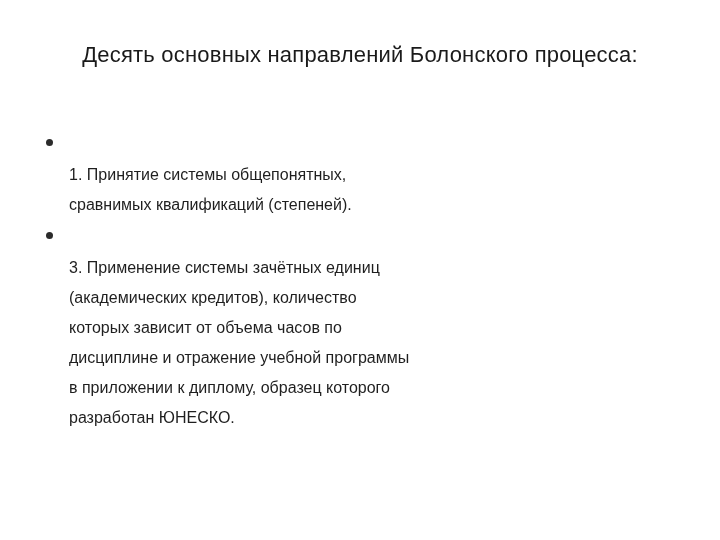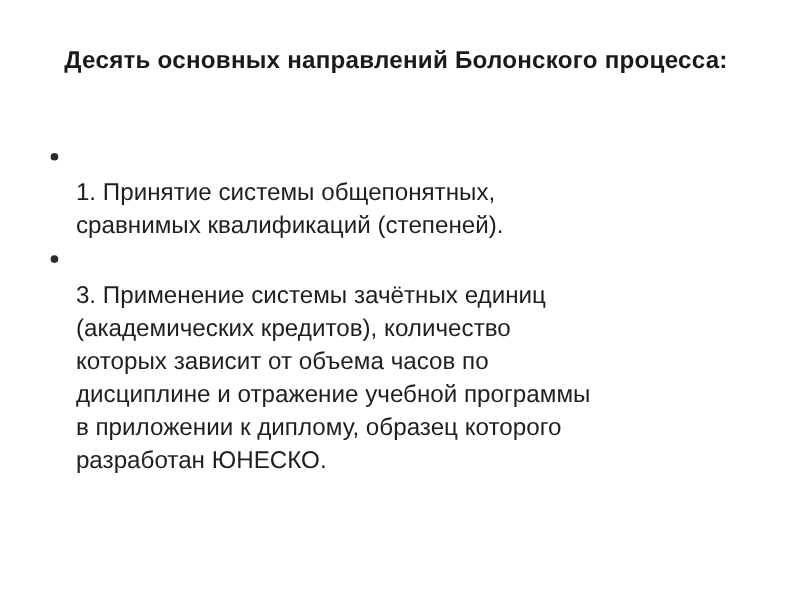--- a/index.html
+++ b/index.html
@@ -12,34 +12,34 @@
     width: 720px;
     height: 540px;
     background: #ffffff;
     overflow: hidden;
     font-family: "Liberation Sans", sans-serif;
   }
   .slide-title {
     padding-top: 42px;
     text-align: center;
     font-size: 22px;
-    font-weight: bold;
+    font-weight: normal;
     color: #1a1a1a;
     letter-spacing: 0.2px;
   }
   .bullet-list {
     list-style: none;
     margin: 62px 40px 0 45px;
     padding: 0;
   }
   .bullet-item {
     position: relative;
     padding-left: 24px;
     margin-bottom: 3px;
-    font-size: 22px;
+    font-size: 16px;
     line-height: 30px;
     color: #1f1f1f;
     white-space: pre-line;
   }
   .bullet-dot {
     position: absolute;
     left: 1px;
     top: 9px;
     width: 7px;
     height: 7px;

